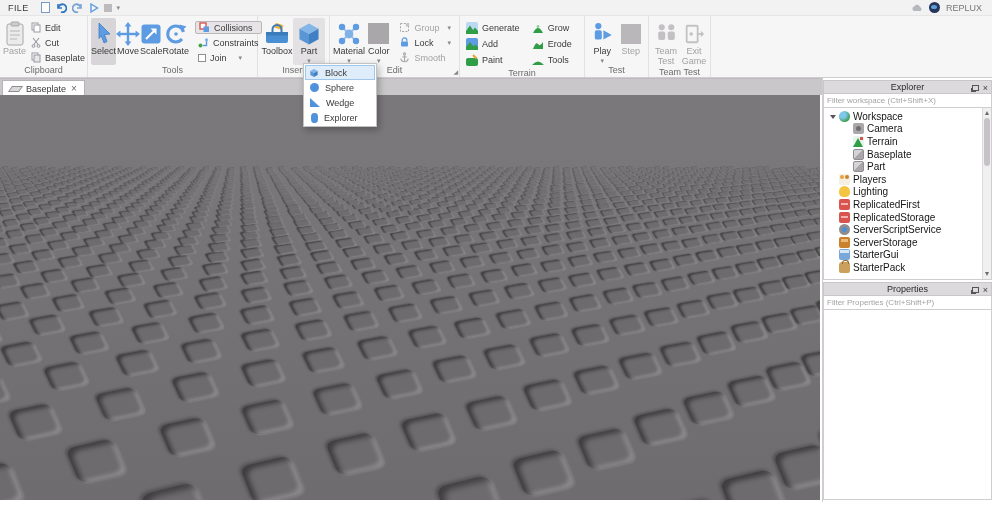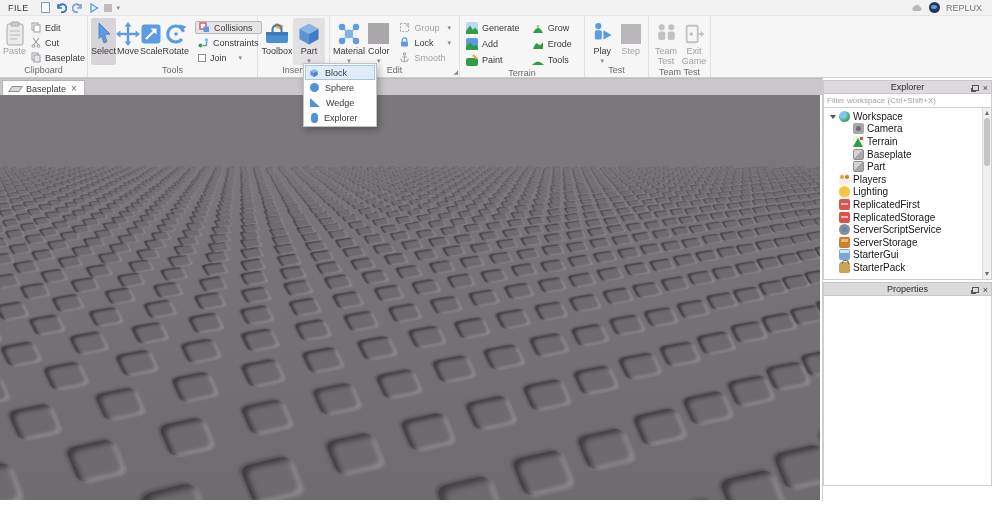--- a/index.html
+++ b/index.html
@@ -1748,20 +1748,23 @@
       </div>
     </div>
 
     <div class="phead">
       <span>Properties</span>
       <span class="phead-icons">
         <span class="dock-ic"></span>
         <span class="close-ic">×</span>
       </span>
     </div>
+    <div class="pfilter">
+      <input type="text" placeholder="Filter Properties (Ctrl+Shift+P)" style="">
+    </div>
     <div class="props-content"></div>
   </div>
 
   <div class="insmenu">
     <div class="mitem sel">
       <span class="mi-cube">
         <svg width="10" height="10" viewBox="0 0 28 30">
             <path d="M14 3 L25 9 L14 15 L3 9 Z" fill="#85b6e8"></path>
             <path d="M3 9 L14 15 L14 27 L3 21 Z" fill="#5a96d6"></path>
             <path d="M25 9 L14 15 L14 27 L25 21 Z" fill="#417fc4"></path>

